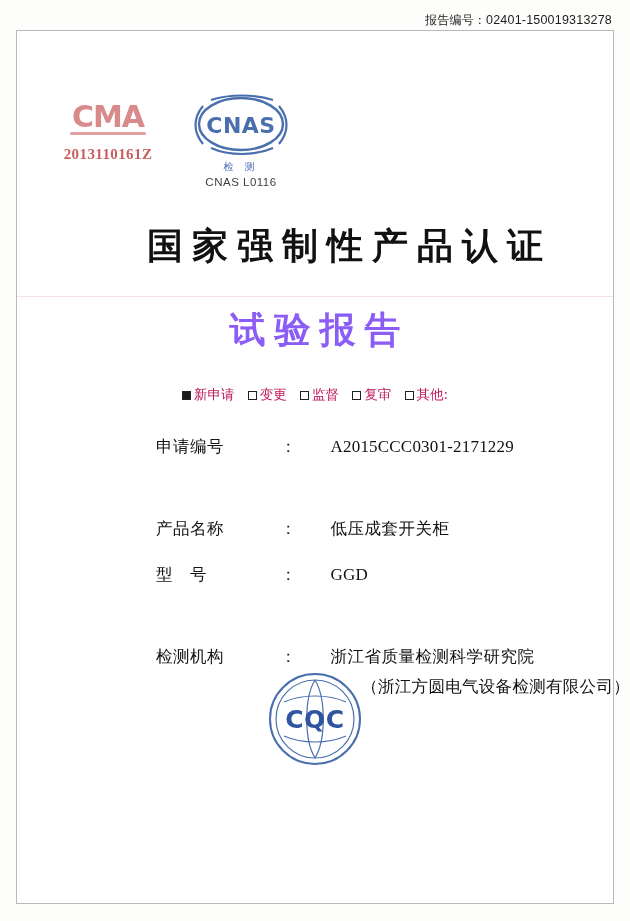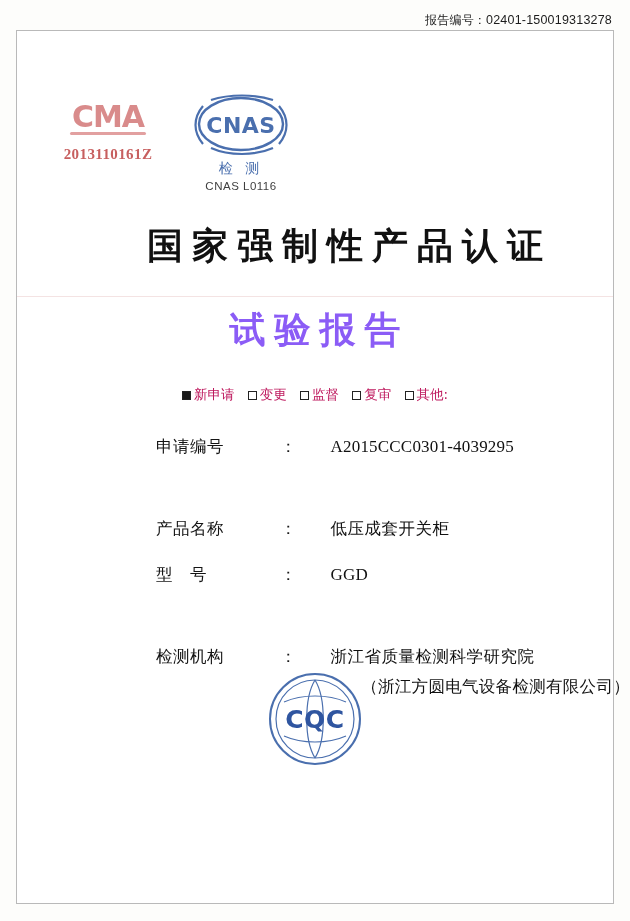--- a/index.html
+++ b/index.html
@@ -123,21 +123,21 @@
   }
   .cnas-badge {
     position: relative;
     width: 104px;
     height: 72px;
     margin: 0 auto;
   }
   .cnas-badge svg { display: block; }
   .cnas-sub {
     font-family: "DejaVu Sans", sans-serif;
-    font-size: 14px;
+    font-size: 10px;
     color: #4a6fae;
     margin-top: -4px;
     letter-spacing: 4px;
   }
   .cnas-code {
     font-family: "Liberation Sans", sans-serif;
     font-size: 11.5px;
     color: #3f3f3f;
     margin-top: 2px;
     letter-spacing: 0.5px;
@@ -314,21 +314,21 @@
     <span class="check-item"><span class="box"></span><span>监督</span></span>
     <span class="check-item"><span class="box"></span><span>复审</span></span>
     <span class="check-item"><span class="box"></span><span>其他:</span></span>
   </div>
 
   <div class="fields">
 
     <div class="field-row">
       <span class="field-label">申请编号</span>
       <span class="field-colon">：</span>
-      <span class="field-value">A2015CCC0301-4039295</span>
+      <span class="field-value">A2015CCC0301-2171229</span>
     </div>
 
     <div class="field-row">
       <span class="field-label">产品名称</span>
       <span class="field-colon">：</span>
       <span class="field-value cn">低压成套开关柜</span>
     </div>
 
     <div class="field-row">
       <span class="field-label">型　号</span>

